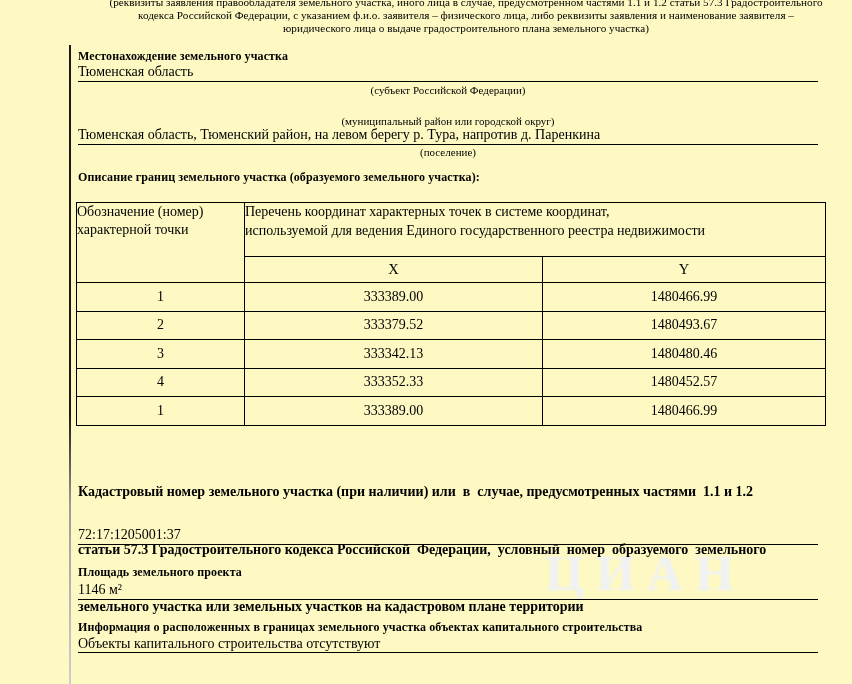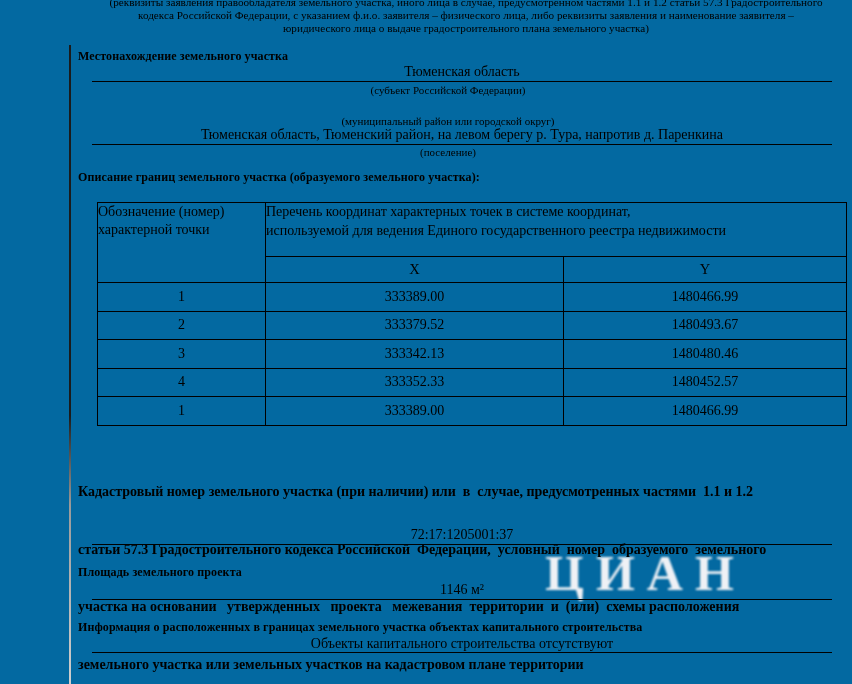--- a/index.html
+++ b/index.html
@@ -1,17 +1,17 @@
 <!DOCTYPE html>
 <html><head>
 <meta charset="utf-8">
 <style>
   html, body { margin:0; padding:0; background:#ffffff; }
   .page {
-    position:relative; width:852px; height:684px; background:#0369a1;
+    position:relative; width:852px; height:684px; background:#fef9c3;
     overflow:hidden; color:#000;
     font-family:"Liberation Serif", "DejaVu Serif", serif;
   }
   .watermark {
     position:absolute; left:545px; top:544px; width:260px; height:58px;
     font-size:50px; font-weight:bold; letter-spacing:12px; color:#eff1f5;
     filter:blur(1px); user-select:none;
   }
   .left-rule {
     position:absolute; left:69px; top:45px; width:2px; height:639px;
@@ -20,31 +20,31 @@
   .top-note {
     position:absolute; left:80px; top:-4px; width:772px;
     font-size:11.2px; line-height:13px; text-align:center;
   }
   .top-note .tn-line { white-space:pre; }
   .sec-heading {
     position:absolute; left:78px; font-size:12px; font-weight:bold;
     white-space:pre; letter-spacing:0.1px;
   }
   .fld {
-    position:absolute; left:92px; width:740px; height:17px;
-    text-align:center; font-size:14px; border-bottom:1.4px solid #000;
+    position:absolute; left:78px; width:740px; height:17px;
+    text-align:left; font-size:14px; border-bottom:1.4px solid #000;
     white-space:pre;
   }
   .cap {
     position:absolute; left:78px; width:740px;
     text-align:center; font-size:11px; color:#000;
   }
   table.coords {
     position:absolute; left:76px; top:202px; border-collapse:collapse;
-    table-layout:fixed; width:749px; font-size:14px;margin-left:21px;
+    table-layout:fixed; width:749px; font-size:14px;
   }
   table.coords { border:1.8px solid #000; }
   table.coords td { border:1.4px solid #000; padding:0; }
   td.c-pt-h { vertical-align:top; padding:7px 8px 0 12px; line-height:18px; }
   td.c-coords-h { vertical-align:top; padding:7px 8px 0 14px; line-height:18.5px; }
   tr.hrow1 { height:54px; }
   tr.hrow2 { height:26px; }
   tr.drow { height:28.5px; }
   td.c-xy { text-align:center; font-size:14.5px; vertical-align:middle; }
   tr.drow td { text-align:center; vertical-align:middle; }
@@ -125,21 +125,20 @@
         <td>1</td>
         <td>333389.00</td>
         <td>1480466.99</td>
       </tr>
     </tbody>
   </table>
 
   <div class="cad-par">
     <div class="cline">Кадастровый номер земельного участка (при наличии) или  в  случае, предусмотренных частями  1.1 и 1.2</div>
     <div class="cline">статьи 57.3 Градостроительного кодекса Российской  Федерации,  условный  номер  образуемого  земельного</div>
-    <div class="cline">участка на основании   утвержденных   проекта   межевания  территории  и  (или)  схемы расположения</div>
     <div class="cline">земельного участка или земельных участков на кадастровом плане территории</div>
   </div>
   <div class="fld" style="top:527px">72:17:1205001:37</div>
 
   <div class="sec-heading" style="top:565px">Площадь земельного проекта</div>
   <div class="fld" style="top:582px">1146 м²</div>
 
   <div class="sec-heading" style="top:620px">Информация о расположенных в границах земельного участка объектах капитального строительства</div>
   <div class="fld" style="top:636px;height:16px">Объекты капитального строительства отсутствуют</div>
 

